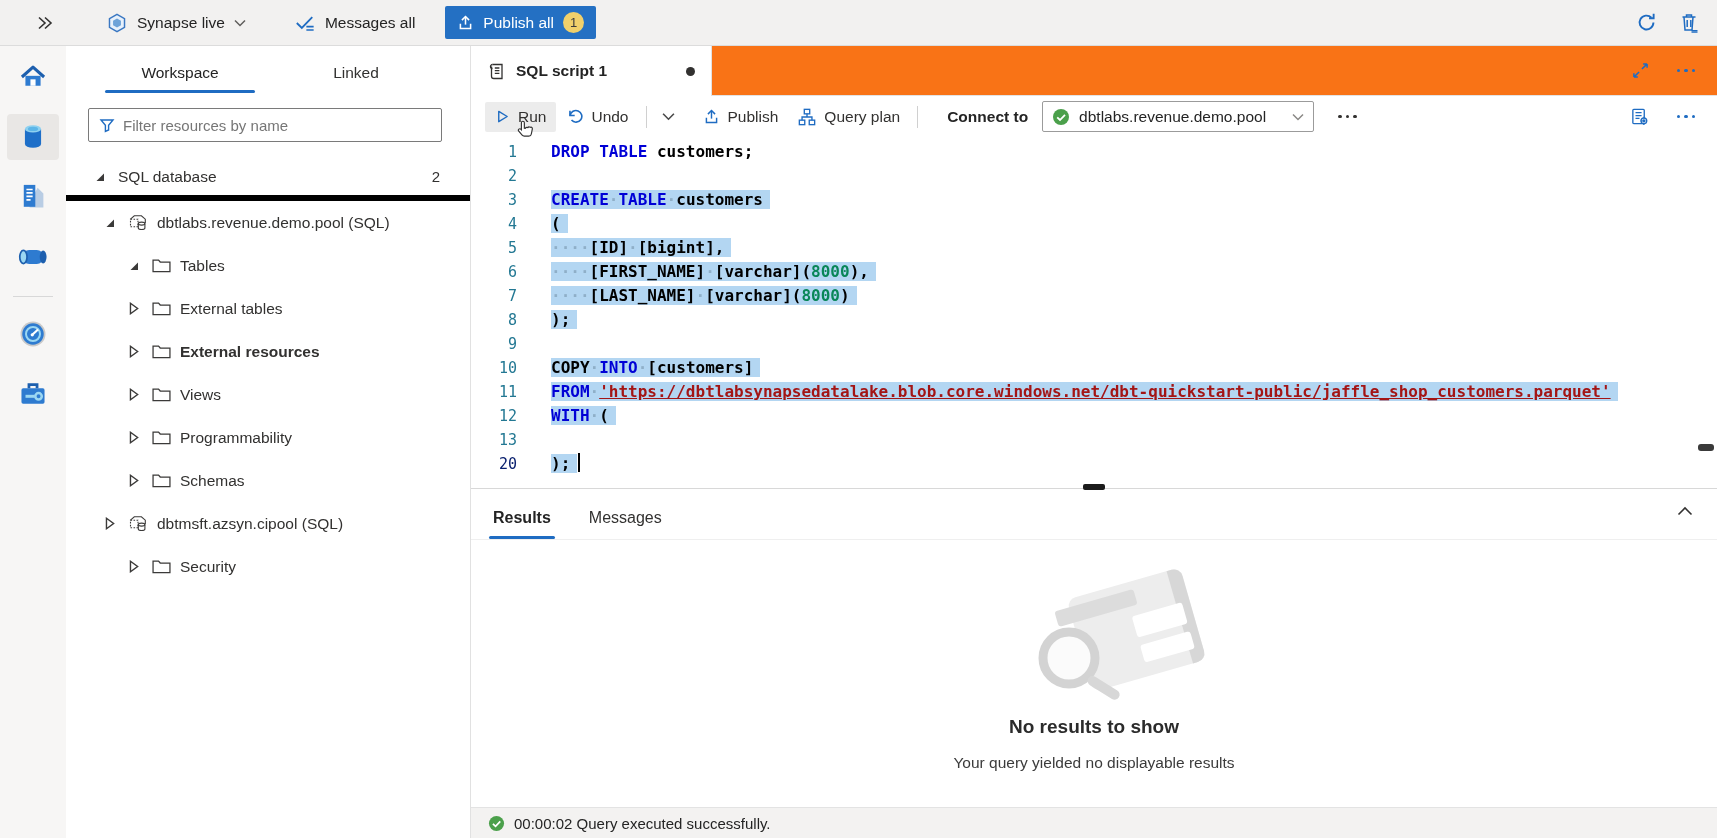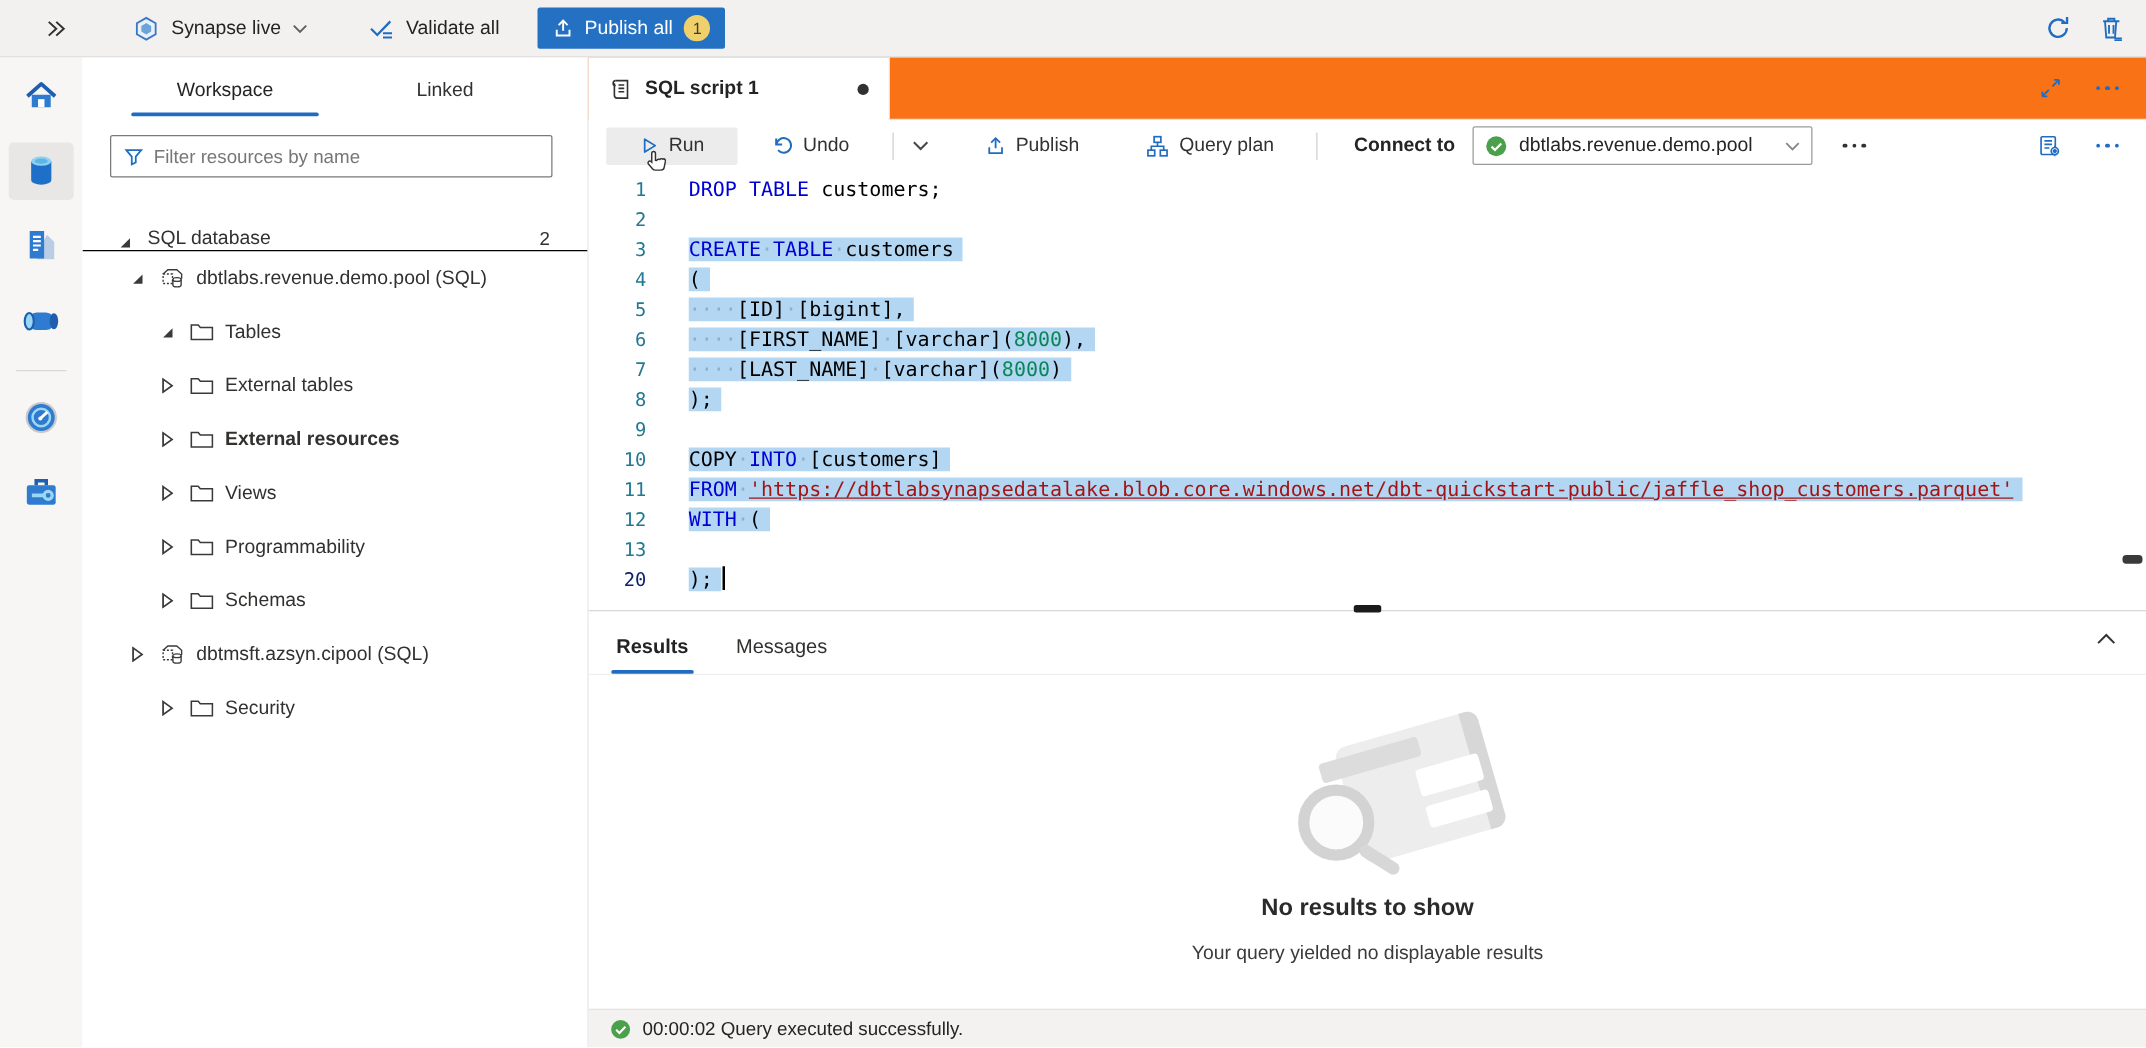--- a/index.html
+++ b/index.html
@@ -36,50 +36,50 @@
   .dp-tab.active { color:#242424; }
   .dp-tab.active::after { content:""; position:absolute; left:13px; right:13px; bottom:0; height:3px; background:#1f6cc2; border-radius:2px; }
   .dp-filter { margin:15px 28px 0 22px; height:34px; border:1px solid #7a7a7a; border-radius:2px; display:flex; align-items:center; padding:0 10px; gap:8px; background:#fff; }
   .dp-filter input { border:none; outline:none; flex:1; font-size:15px; color:#242424; font-family:"Liberation Sans",sans-serif; }
   .dp-filter input::placeholder { color:#767676; }
   .tree { margin-top:16px; overflow:hidden; }
   .tree-row { height:43px; display:flex; align-items:center; font-size:15.5px; color:#323130; cursor:pointer; padding-right:30px; }
   .tree-row .caret { width:13px; margin-right:11px; flex-shrink:0; display:flex; }
   .tree-row .t-icon { margin-right:9px; flex-shrink:0; display:flex; }
   .tree-row .count { margin-left:auto; color:#323130; font-size:15px; }
-  .tree-row.divided { border-bottom:1px solid #000000;align-items:flex-end; }
+  .tree-row.divided { border-bottom:6px solid #000000; }
 
   
   .workspace { flex:1; display:flex; flex-direction:column; background:#fff; min-width:0; }
 
   .tabstrip { height:50px; display:flex; background:#f97316; }
   .doc-tab { width:241px; background:#fff; border-right:1px solid #e1e1e1; display:flex; align-items:center; padding:0 16px; gap:10px; flex-shrink:0; cursor:pointer; }
   .doc-tab .t-title { font-size:15.5px; font-weight:700; color:#242424; }
   .dirty-dot { width:9px; height:9px; border-radius:50%; background:#323130; margin-left:auto; }
   .tabstrip-rest { flex:1; border-bottom:1px solid #e3e3e3; display:flex; align-items:center; justify-content:flex-end; gap:28px; padding-right:22px; }
 
   .toolbar { height:41px; display:flex; align-items:center; padding-left:14px; position:relative; }
-  .tbar-btn { display:flex; align-items:center; gap:8px; background:none; border:none; font-size:15.5px; color:#323130; padding:6px 27px; border-radius:2px; cursor:pointer;justify-content:flex-end; }
+  .tbar-btn { display:flex; align-items:center; gap:8px; background:none; border:none; font-size:15.5px; color:#323130; padding:6px 10px; border-radius:2px; cursor:pointer;justify-content:flex-end; }
   .tbar-btn.hovered { background:#ececec; }
   .tbar-sep { width:1px; height:22px; background:#d0d0d0; margin:0 7px; }
   .connect-lbl { font-size:15.5px; font-weight:700; color:#242424; margin:0 14px 0 22px; }
   .pool-select { height:31px; min-width:272px; border:1px solid #9b9b9b; border-radius:2px; background:#fff; display:flex; align-items:center; gap:9px; padding:0 9px; cursor:pointer; }
   .pool-select .pool-name { font-size:15.5px; color:#242424; }
   .dots { display:flex; gap:4px; align-items:center; }
   .dots i { width:3.5px; height:3.5px; border-radius:50%; background:#323130; }
   .dots.blue i { background:#1f6cc2; }
   .toolbar-right { margin-left:auto; display:flex; align-items:center; gap:28px; padding-right:22px; }
   .hand-cursor { position:absolute; left:46px; top:24px; z-index:20; pointer-events:none; }
 
   
   .editor { height:343px; padding-top:3px; position:relative; overflow:hidden; background:#fff; font-family:"DejaVu Sans Mono",monospace; }
   .ed-row { height:24px; line-height:24px; white-space:pre; font-size:16px; display:flex; }
   .ln { display:inline-block; width:46px; text-align:right; color:#237893; font-size:15px; flex-shrink:0; font-family:"DejaVu Sans Mono",monospace; }
   .ln.active { color:#0b216f; }
-  .code { margin-left:34px; }
+  .code { margin-left:34px;font-weight:bold; }
   .sel { background:#b3d6f2; padding-right:7px; }
   .sel-empty { display:inline-block; width:9px; padding-right:0; }
   .tk.kw { color:#0000d6; }
   .tk.pl { color:#000; }
   .tk.num { color:#098658; }
   .tk.str { color:#a31515; }
   .tk.link { text-decoration:underline; }
   .ws { color:#6d8aa0; opacity:.5; }
   .cursor-bar { display:inline-block; width:2px; height:19px; background:#000; vertical-align:-3px; margin-left:1px; }
   .ed-scrollmark { position:absolute; right:3px; top:307px; width:16px; height:7px; background:#3a3a3a; border-radius:3px; }
@@ -127,21 +127,21 @@
         </svg>
     </span>
   </div>
   <button class="tb-btn">
     <span>
       <svg width="22" height="20" viewBox="0 0 24 22" fill="none" stroke="#1f6cc2" stroke-width="2">
           <path d="M3 11 L8.5 16.5 L20 4.5"></path>
           <path d="M13.5 15 h8 M13.5 18.7 h8" stroke-width="1.8"></path>
         </svg>
     </span>
-    <span>Validate all</span>
+    <span>Messages all</span>
   </button>
   <button class="publish-btn">
     <span>
       <svg width="17" height="17" viewBox="0 0 20 20" fill="none" stroke="#fff" stroke-width="1.8">
           <path d="M10 3.2 V12.5"></path>
           <path d="M5.8 7.2 L10 3 L14.2 7.2"></path>
           <path d="M4 11.5 v5.5 h12 v-5.5"></path>
         </svg>
     </span>
     <span>Publish all</span>

